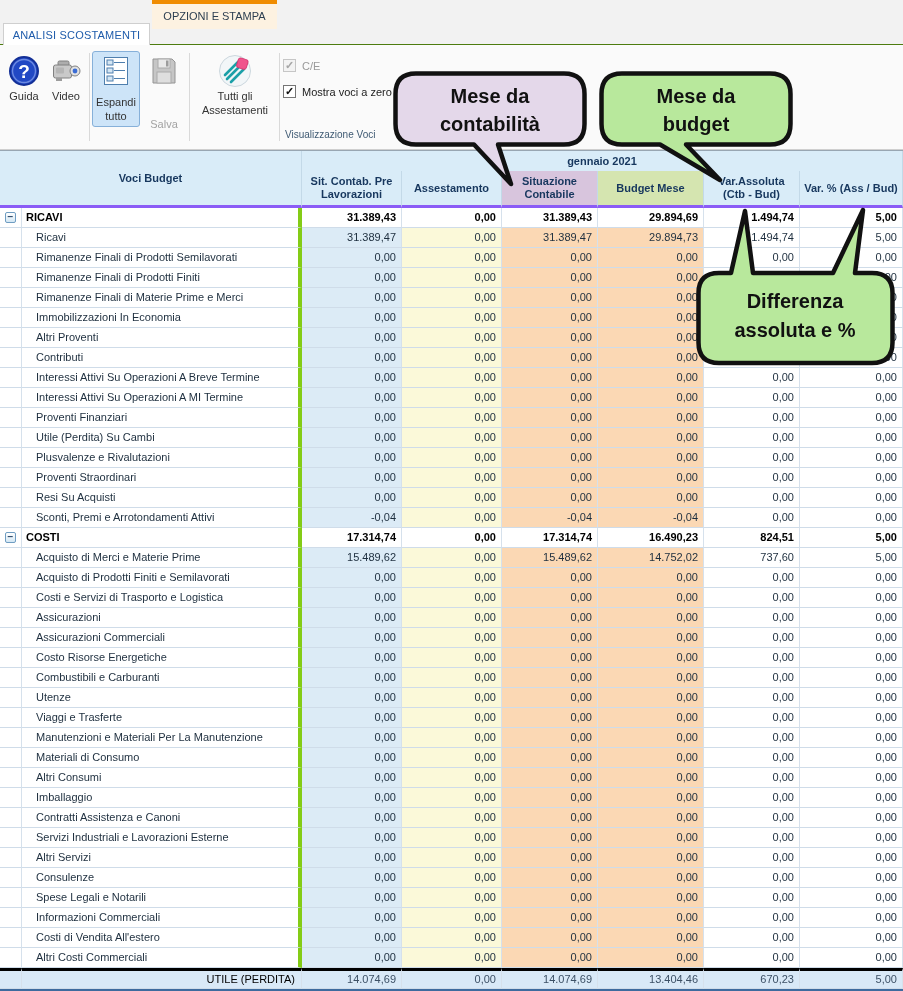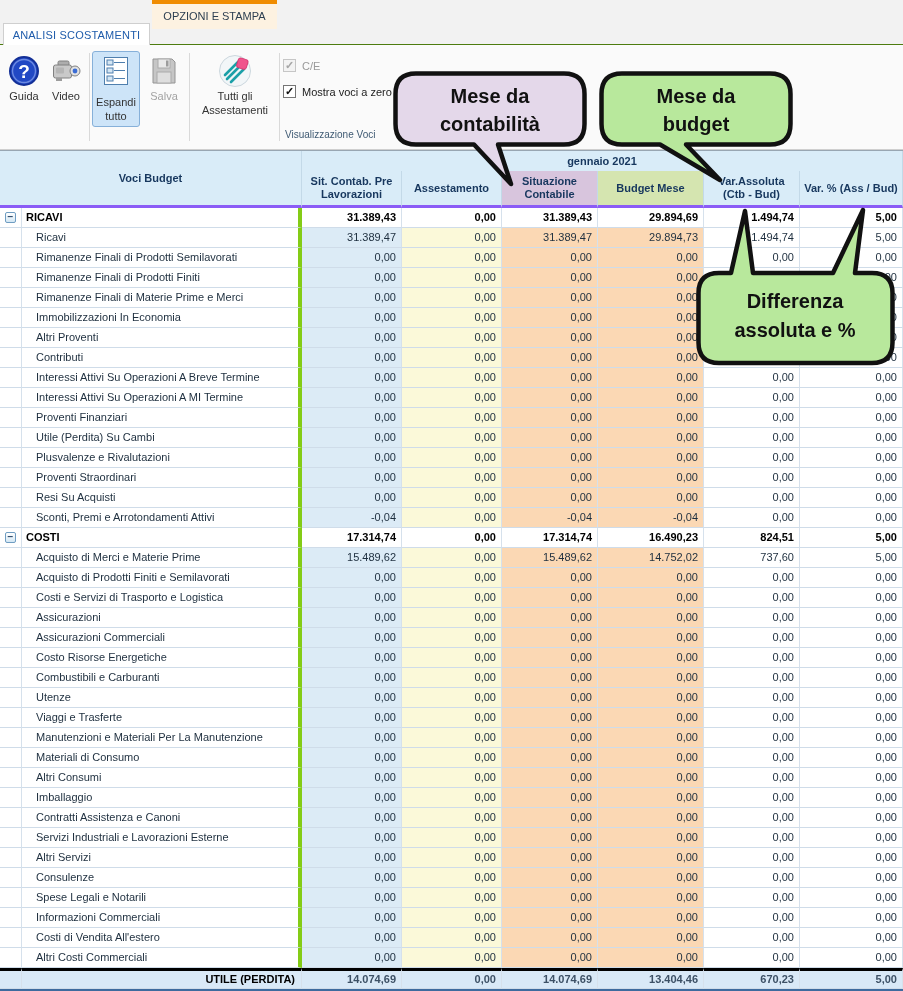--- a/index.html
+++ b/index.html
@@ -14,21 +14,21 @@
   .tab-options { position:absolute; left:152px; top:0; width:125px; height:29px; background:#fdf2e1;
     display:flex; align-items:flex-end; justify-content:center; padding-bottom:7px; font-size:11px; color:#2c3e50; }
   .tab-accent { position:absolute; left:0; top:0; width:100%; height:4px; background:#f08c00; }
 
   
   .ribbon { position:absolute; top:45px; left:0; width:903px; height:105px; background:#fafafa; border-bottom:1px solid #cfcfcf; }
   .rbtn { position:absolute; top:6px; display:flex; flex-direction:column; align-items:center; gap:2px;
     padding:2px 2px; border:1px solid transparent; border-radius:3px; cursor:default; }
   .rbtn .rlabel { font-size:11px; color:#333; text-align:center; line-height:1.25; }
   .rbtn.active { background:#cde4f8; border-color:#86b0d9; }
-  .rbtn.disabled .rlabel { color:#a3a3a3; }
+  .rbtn.disabled .rlabel { color:#a3a3a3;margin-top:28px; }
   .ricon { width:34px; height:34px; display:flex; align-items:center; justify-content:center; }
   .rsep { position:absolute; top:8px; width:1px; height:88px; background:#d9d9d9; }
 
   .chkgroup { position:absolute; left:283px; top:14px; }
   .chk { display:flex; align-items:center; gap:6px; font-size:11px; color:#222; margin-bottom:13px; white-space:nowrap; }
   .chk .box { width:13px; height:13px; border:1px solid #757575; background:#fff; display:flex;
     align-items:center; justify-content:center; font-size:11px; font-weight:bold; color:#111; font-style:normal; }
   .chk .box i { font-style:normal; line-height:11px; }
   .chk.disabled { color:#9a9a9a; }
   .chk.disabled .box { border-color:#c6c6c6; background:#f3f3f3; color:#a6a6a6; }
@@ -53,21 +53,21 @@
   .num { text-align:right; padding-right:5px; }
   .col-blue   { background:#dcebf6; }
   .col-yellow { background:#fbf9d9; }
   .col-orange { background:#fbd8b4; }
   .sec { background:#fff !important; font-weight:bold; color:#000; }
   .sec.c-name { padding-left:4px; }
   .expbox { width:11px; height:11px; margin:4px auto 0; border:1px solid #6f9dc2; border-radius:2px;
     background:linear-gradient(#ffffff,#d3e7f4); color:#2a4a6a; font-size:10px; line-height:8px;
     text-align:center; cursor:default; }
   .total-cell { background:#d9e9f7 !important; border-top:3px solid #000; line-height:16px;
-    font-weight:bold; color:#3d5166; }
+    font-weight:normal; color:#3d5166; }
   .total-label { grid-column:2/3; text-align:right; padding-right:6px; color:#000; }
   .total-exp { grid-column:1/2; }
 
   
   .callout { position:absolute; z-index:6; }
   .callout text { font-family:"Liberation Sans", sans-serif; font-weight:bold; font-size:20px; fill:#111; }
 </style>
 </head>
 <body>
 

